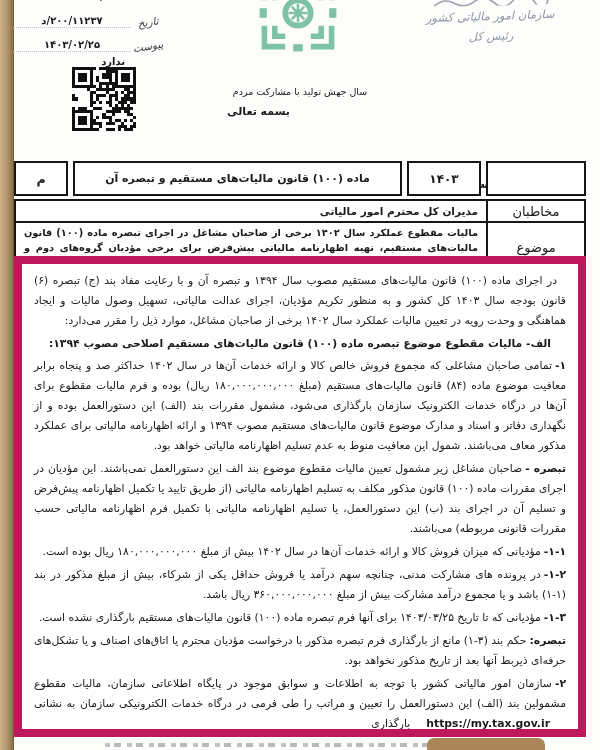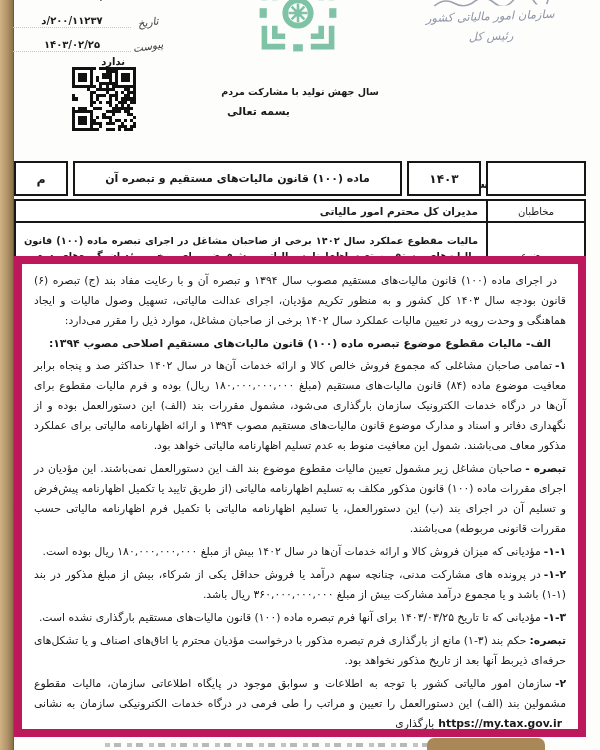--- a/index.html
+++ b/index.html
@@ -9,54 +9,54 @@
   }
   
   .edge-strip{position:absolute;left:0;top:0;bottom:0;width:13px;
     background:linear-gradient(90deg,#cfb184 0%,#b2946a 55%,#8a7149 100%);
     border-right:1px solid #6f5a39;}
   
   .hdr-script{position:absolute;top:0px;left:398px;width:185px;text-align:center;
     color:#8f95a8;font-size:11.5px;font-style:italic;line-height:1.75;transform:rotate(-2deg);}
   .hdr-script .squiggle{display:block;margin:0 auto;margin-top:-4px;opacity:.75}
   .logo-wrap{position:absolute;top:-27px;left:258px;width:80px;height:80px;}
-  .slogan{position:absolute;top:86px;left:0;width:600px;text-align:center;font-weight:bold;font-size:9.5px;}
+  .slogan{position:absolute;top:86px;left:0;width:600px;text-align:center;font-weight:normal;font-size:9.5px;}
   .besmele{position:absolute;top:105px;left:0;width:517px;text-align:center;font-weight:bold;font-size:11px;}
   .meta{position:absolute;top:0;right:435px;width:152px;font-size:10px;}
   .meta-crop{position:absolute;top:-9px;right:55px;font-weight:bold;}
   .meta-row{position:absolute;right:0;width:152px;display:flex;align-items:flex-end;height:18px;}
   .meta-row.r1{top:10px}.meta-row.r2{top:34px}
   .meta-label{width:34px;text-align:center;font-style:italic;color:#3a3a3a;
     transform:rotate(-9deg);font-size:10.5px;flex:0 0 auto;}
   .meta-value{flex:1;text-align:center;font-weight:bold;border-bottom:1px dotted #c4c4c4;padding-bottom:1px;}
   .meta-none{position:absolute;top:56px;right:475px;font-weight:bold;font-size:10px;}
   .qr{position:absolute;top:67px;left:72px;width:64px;height:64px;}
   
   .doc-title{position:absolute;top:144px;left:0;width:499px;font-weight:bold;font-size:12.5px;margin-top:32px;}
   .hdr-table{position:absolute;top:161px;right:14px;left:14px;}
   .t-row1{display:flex;gap:5px;height:35px;}
   .t-row1 .cell{border:2px solid #161616;background:#fff;display:flex;align-items:center;justify-content:center;font-weight:bold;}
   .c-num{width:96px}.c-year{width:70px;font-size:12px}.c-sub{flex:1;font-size:11px}.c-m{width:50px;font-size:12.5px}
   .t-rows23{margin-top:3px;border:2px solid #161616;background:#fff;}
   .t-r{display:flex;align-items:stretch;}
   .t-r + .t-r{border-top:2px solid #161616;}
-  .t-label{width:96px;flex:0 0 auto;border-left:2px solid #161616;display:flex;align-items:center;justify-content:center;font-size:10px;}
-  .t-content{flex:1;padding:10px 8px;display:flex;align-items:center;}
+  .t-label{width:96px;flex:0 0 auto;border-left:2px solid #161616;display:flex;align-items:center;justify-content:center;font-size:13px;}
+  .t-content{flex:1;padding:2px 8px;display:flex;align-items:center;}
   .r-aud{height:20px}
   .r-aud .t-content{font-weight:bold;font-size:10.5px;}
   .r-subj{min-height:34px}
   .r-subj .t-content{font-weight:bold;font-size:9.8px;line-height:15px;text-align:justify;}
   
   .body-box{position:absolute;top:256px;bottom:13px;right:14px;left:14px;border:8px solid #be185d;background:#fff;
     padding:7px 12px 4px;font-size:10.8px;line-height:20px;text-align:justify;overflow:hidden;}
   .body-box p{margin:0 0 3px;}
   .body-box p.indent{text-indent:9px;}
   .body-box p.center{text-align:center;font-weight:bold;margin:1px 0 2px;}
   .lead{font-weight:bold;margin-left:3px;}
-  .url{font-weight:bold;margin:0 4px;unicode-bidi:embed;direction:ltr;display:inline-block;}
+  .url{font-weight:bold;margin:0 16px;unicode-bidi:embed;direction:ltr;display:inline-block;}
   
   .footer-text{position:absolute;bottom:3px;left:105px;width:380px;height:4px;
     background:repeating-linear-gradient(90deg,#c3c3c3 0 5px,transparent 5px 9px,#b9b9b9 9px 16px,transparent 16px 22px);}
   .footer-tab{position:absolute;bottom:0;right:55px;width:118px;height:12px;background:#aa8757;border-radius:7px 7px 0 0;}
 </style>
 </head>
 <body>
 
 <div class="edge-strip"></div>
 

